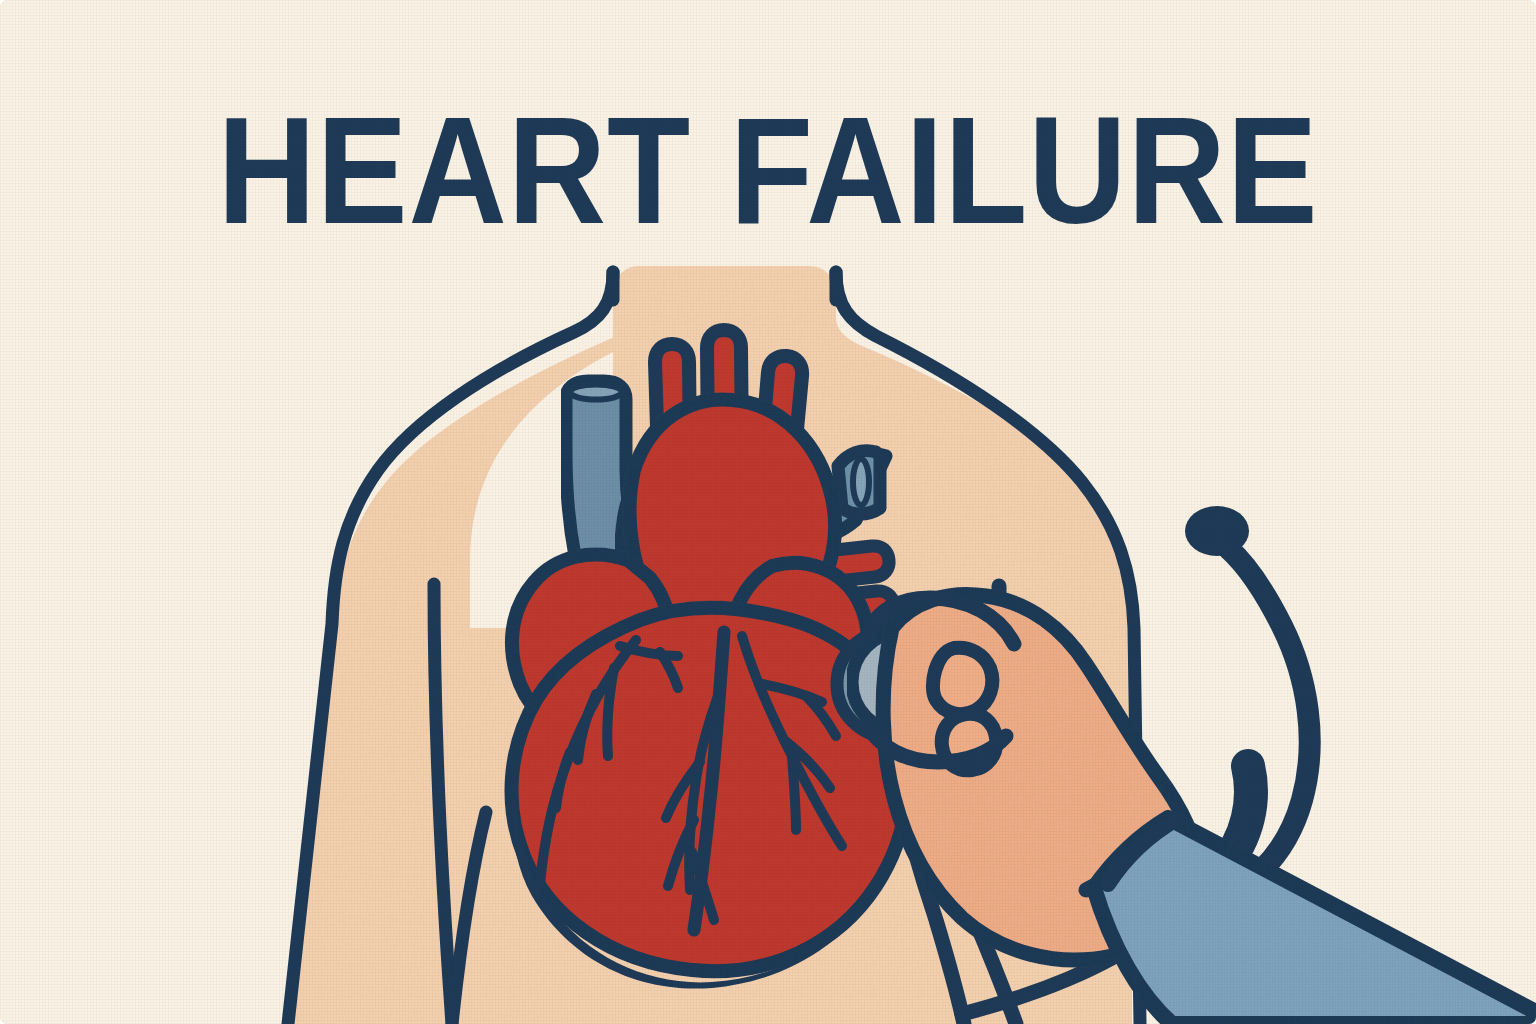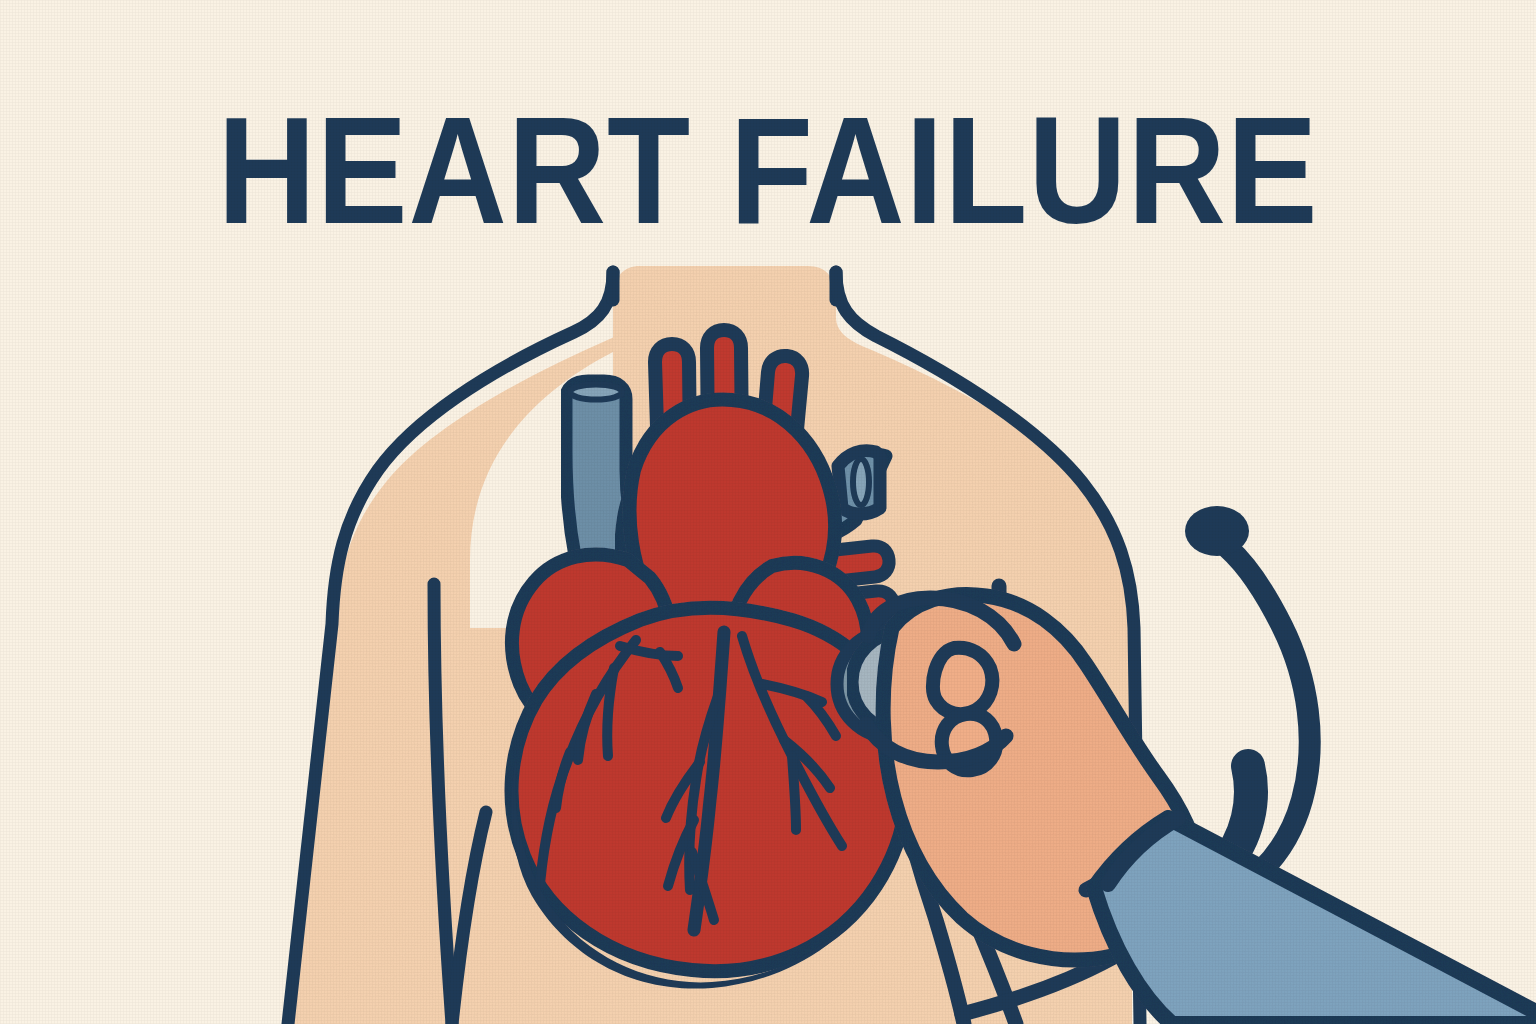--- a/index.html
+++ b/index.html
@@ -41,21 +41,21 @@
     opacity: 0.055;
     background-image:
       repeating-linear-gradient(0deg, rgba(0,0,0,.5) 0 1px, rgba(255,255,255,0) 1px 3px),
       repeating-linear-gradient(90deg, rgba(0,0,0,.5) 0 1px, rgba(255,255,255,0) 1px 3px);
     mix-blend-mode: multiply;
   }
 </style>
 </head>
 <body>
 
-<div id="poster" style="background: rgb(250, 242, 228);">
+<div id="poster" style="background: rgb(250, 242, 228); border-radius: 7px;">
 
   <svg id="poster-svg" viewBox="0 0 1536 1024" xmlns="http://www.w3.org/2000/svg">
 
     <defs>
 
       <filter id="grainy" x="-5%" y="-5%" width="110%" height="110%">
         <feTurbulence type="fractalNoise" baseFrequency="0.9" numOctaves="3" seed="7" result="n"></feTurbulence>
         <feColorMatrix in="n" type="saturate" values="0" result="ng"></feColorMatrix>
         <feComponentTransfer in="ng" result="ngc">
           <feFuncA type="linear" slope="0.10"></feFuncA>

